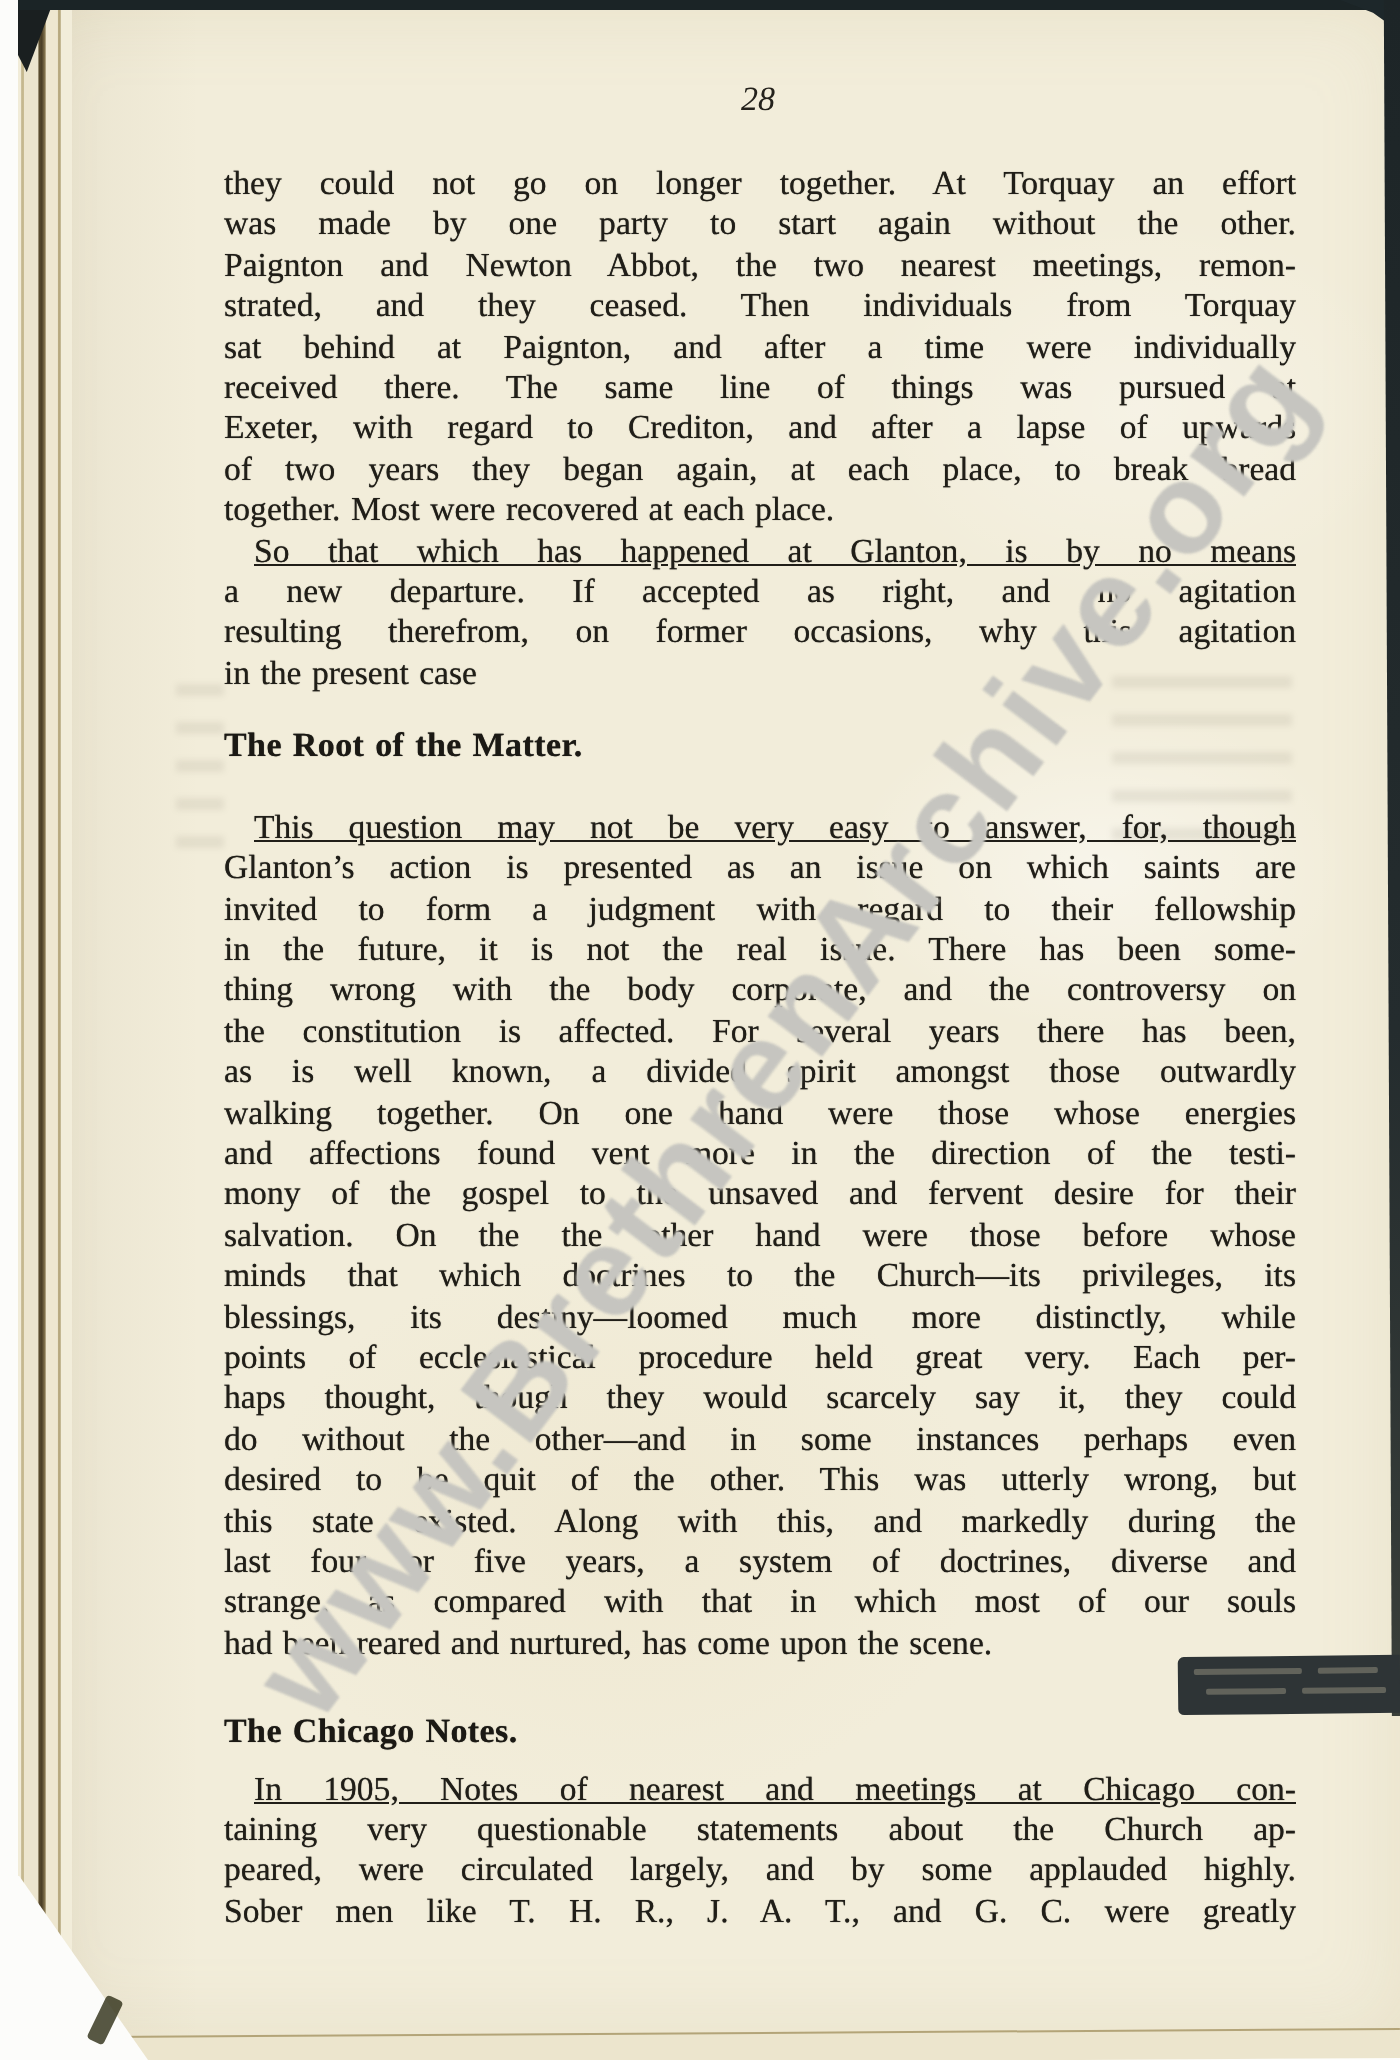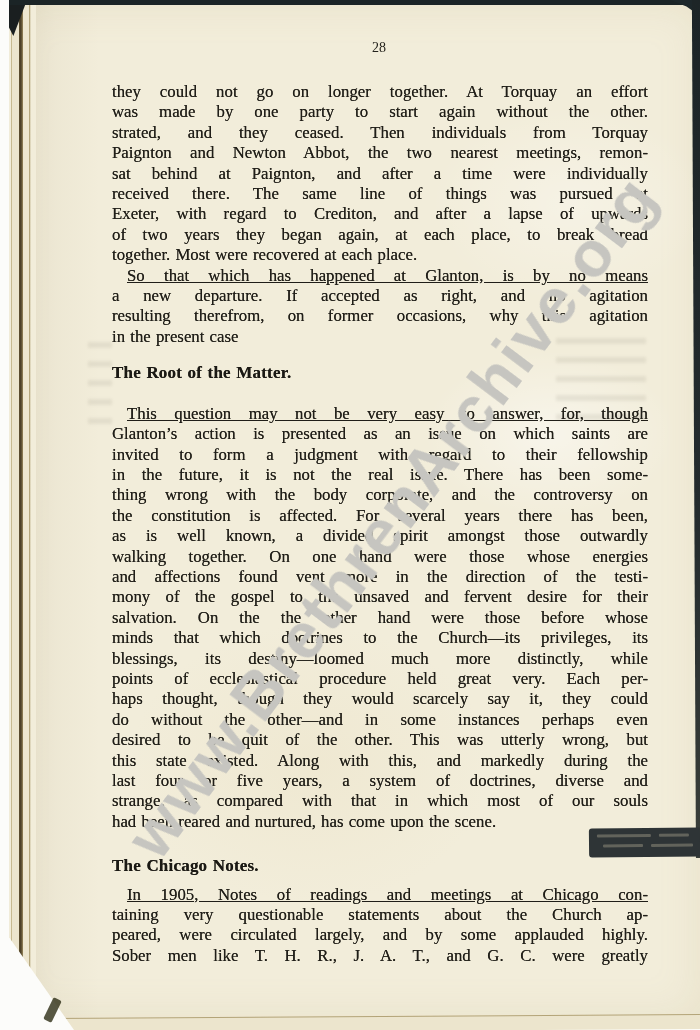--- a/index.html
+++ b/index.html
@@ -83,21 +83,21 @@
   
   .bleed{
     position:absolute;z-index:1;opacity:0.35;filter:blur(1.5px);pointer-events:none;
     background:repeating-linear-gradient(180deg, rgba(118,112,96,0.35) 0 6px, transparent 6px 19px);
   }
   .bleed-right{left:556px;top:338px;width:90px;height:88px;}
   .bleed-left{left:88px;top:342px;width:24px;height:84px;}
   
   .page-number{
     position:absolute;left:360px;top:40px;width:38px;z-index:2;
-    text-align:center;font-size:14px;color:#24221c;
+    text-align:center;font-size:17px;color:#24221c;font-style:italic;
   }
   .text-column{
     position:absolute;left:112px;top:82px;width:536px;z-index:2;
     font-size:16.8px;line-height:20.4px;color:#201e18;
     text-shadow:0 0 0.4px rgba(32,30,24,0.85);
     word-spacing:1px;
   }
   .line{text-align:justify;text-align-last:justify;}
   .line.last{text-align-last:left;}
   .line.indent{text-indent:15px;text-decoration:underline;}
@@ -130,22 +130,22 @@
 
 <div class="bleed bleed-right"></div>
 <div class="bleed bleed-left"></div>
 
 <div class="page-number">28</div>
 
 <div class="text-column">
     <div class="para">
       <div class="line">they could not go on longer together.  At Torquay an effort</div>
       <div class="line">was made by one party to start again without the other.</div>
+      <div class="line">Paignton and Newton Abbot, the two nearest meetings, remon-</div>
       <div class="line">strated, and they ceased.  Then individuals from Torquay</div>
-      <div class="line">Paignton and Newton Abbot, the two nearest meetings, remon-</div>
       <div class="line">sat behind at Paignton, and after a time were individually</div>
       <div class="line">received there.  The same line of things was pursued at</div>
       <div class="line">Exeter, with regard to Crediton, and after a lapse of upwards</div>
       <div class="line">of two years they began again, at each place, to break bread</div>
       <div class="line last">together.  Most were recovered at each place.</div>
     </div>
     <div class="para">
       <div class="line indent">So that which has happened at Glanton, is by no means</div>
       <div class="line">a new departure.  If accepted as right, and no agitation</div>
       <div class="line">resulting therefrom, on former occasions, why this agitation</div>
@@ -170,21 +170,21 @@
       <div class="line">haps thought, though they would scarcely say it, they could</div>
       <div class="line">do without the other—and in some instances perhaps even</div>
       <div class="line">desired to be quit of the other.  This was utterly wrong, but</div>
       <div class="line">this state existed.  Along with this, and markedly during the</div>
       <div class="line">last four or five years, a system of doctrines, diverse and</div>
       <div class="line">strange, as compared with that in which most of our souls</div>
       <div class="line last">had been reared and nurtured, has come upon the scene.</div>
     </div>
     <div class="heading h2">The Chicago Notes.</div>
     <div class="para">
-      <div class="line indent">In 1905, Notes of readings and meetings at Chicago con-</div>
+      <div class="line indent">In 1905, Notes of nearest and meetings at Chicago con-</div>
       <div class="line">taining very questionable statements about the Church ap-</div>
       <div class="line">peared, were circulated largely, and by some applauded highly.</div>
       <div class="line">Sober men like T. H. R., J. A. T., and G. C. were greatly</div>
     </div>
   </div>
 
 <div class="watermark-wrap">
   <div class="wm wm-lighten">www.BrethrenArchive.org</div>
   <div class="wm wm-tint">www.BrethrenArchive.org</div>
 </div>

